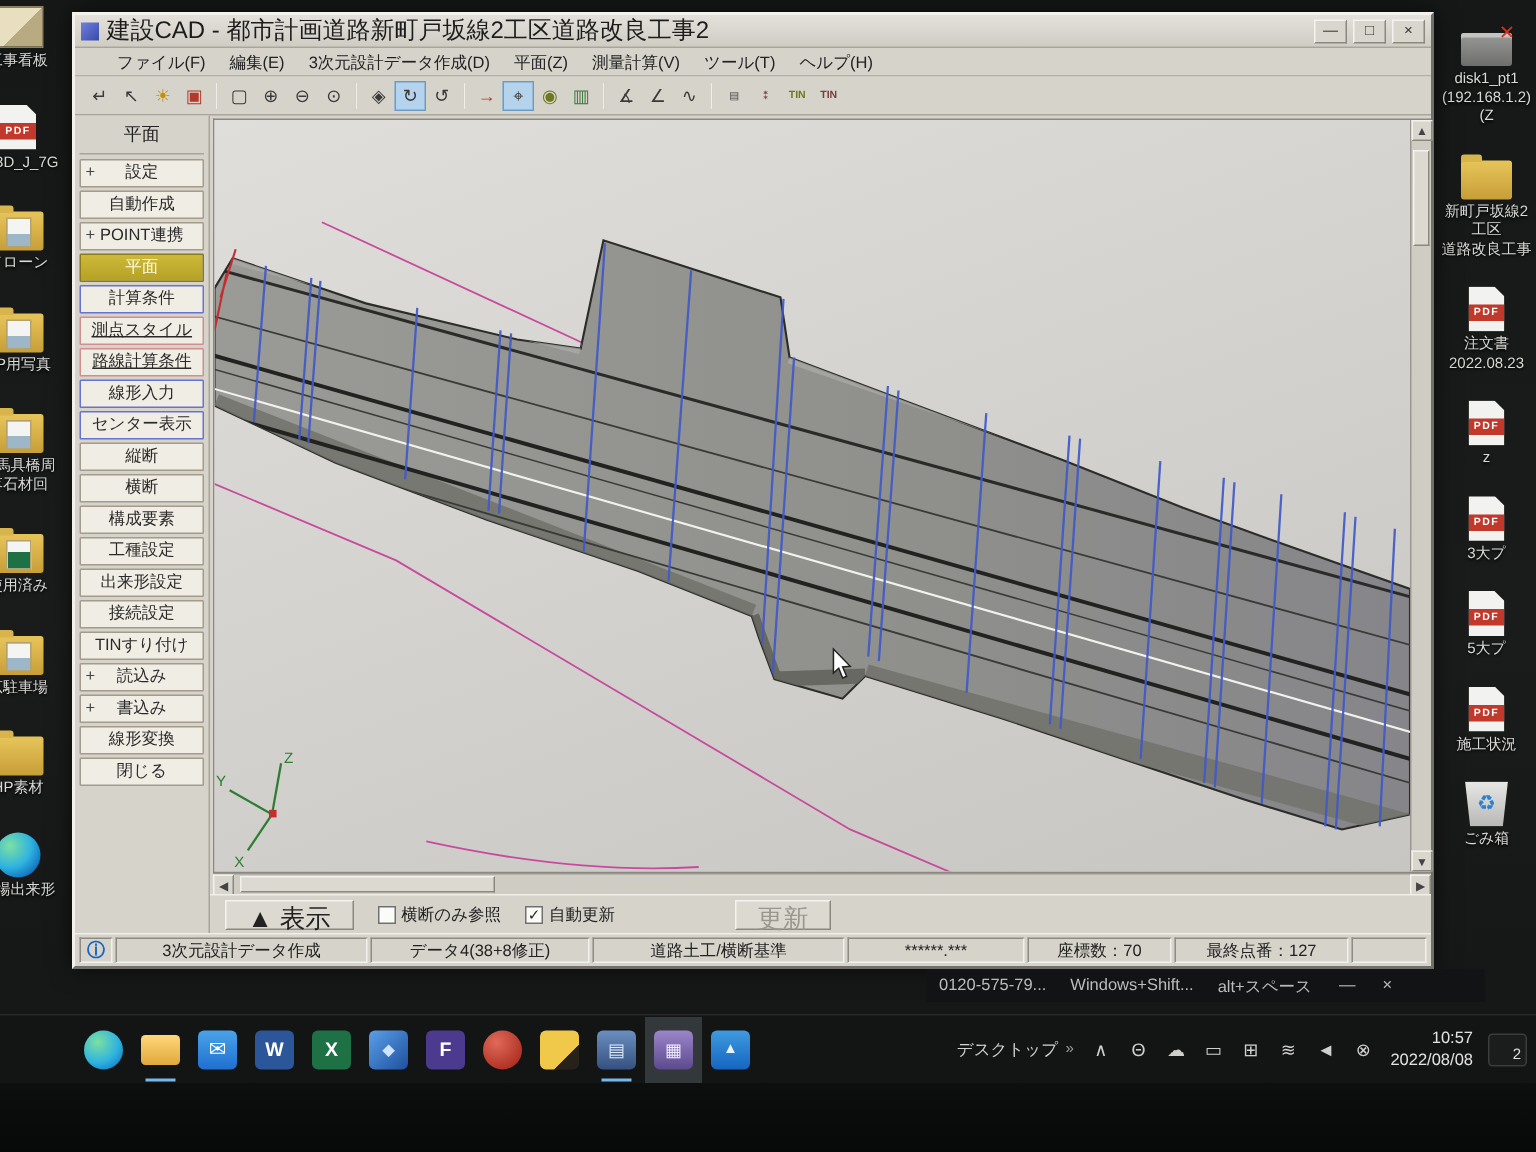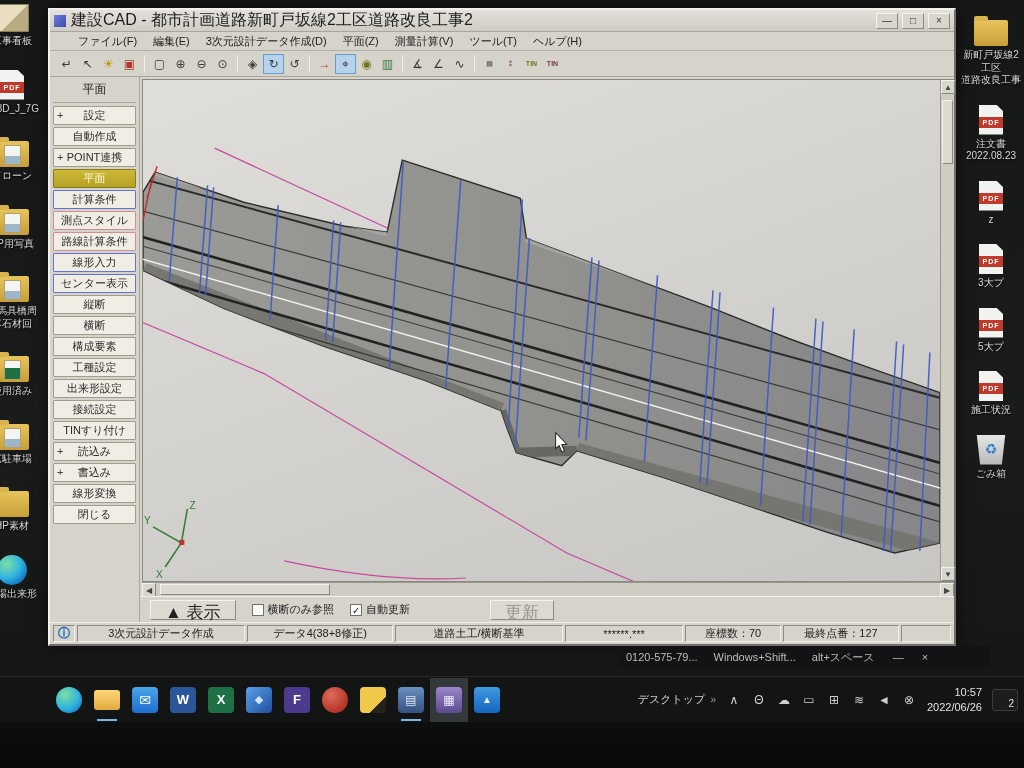--- a/index.html
+++ b/index.html
@@ -43,21 +43,21 @@
   .tbtn .tin { font-size:7px; font-weight:bold; letter-spacing:0; }
   .amber{color:#c49000}.red{color:#b3392c}.green{color:#3c7a3c}.olive{color:#6b7a1e}.darkred{color:#7a3c3c}
 
   .content { flex:1 1 auto; display:flex; min-height:0; }
   .sidebar { width:90px; flex:0 0 auto; background:#d6d3cb; border-right:1px solid #a8a59d; padding:1px 3px; }
   .side-header { font-size:12px; color:#222; text-align:center; padding:3px 0 4px; border-bottom:1px solid #a8a59d; margin-bottom:3px; }
   .sbtn { position:relative; display:block; width:100%; height:19px; margin:2px 0; font-size:11px; line-height:17px; text-align:center; color:#2a2a2a; background:#f0ede4; border:1px solid #a39b8c; border-radius:1px; }
   .sbtn .pfx { position:absolute; left:3px; top:0; font-size:11px; color:#444; }
   .sbtn.active { background:linear-gradient(180deg,#cdb838,#b5a226); color:#fffbe2; border-color:#8a7a1a; }
   .sbtn.blue { border-color:#6673d0; }
-  .sbtn.pink { border-color:#d08f8f; }
+  .sbtn.pink { border-color:#d08f8f;text-decoration:underline; }
 
   .main { flex:1 1 auto; display:flex; flex-direction:column; min-width:0; }
   .viewwrap { flex:1 1 auto; display:flex; min-height:0; border:1px solid #8a887f; border-right:none; margin:2px 0 0 2px; background:#d8d7d3; }
   .canvas { flex:1 1 auto; position:relative; background:linear-gradient(160deg,#dfdeda 0%,#d4d3cf 45%,#c7c6c2 100%); overflow:hidden; }
   .canvas svg { position:absolute; inset:0; width:100%; height:100%; }
   .vscroll { width:14px; flex:0 0 auto; background:#cfccc4; border-left:1px solid #9a978f; display:flex; flex-direction:column; }
   .vscroll .arr, .hscroll .arr { flex:0 0 auto; width:14px; height:14px; font-size:8px; line-height:14px; text-align:center; color:#444; background:#d9d6ce; border:1px solid; border-color:#f2f1ed #8a887f #8a887f #f2f1ed; }
   .vscroll .track { flex:1 1 auto; position:relative; }
   .vscroll .thumb { position:absolute; left:1px; right:1px; top:6px; height:64px; background:#dcd9d1; border:1px solid; border-color:#f2f1ed #8a887f #8a887f #f2f1ed; }
   .hscroll { height:14px; flex:0 0 auto; display:flex; background:#cfccc4; border-top:1px solid #9a978f; margin-left:2px; }
@@ -156,20 +156,25 @@
       </div>
 
       <div class="di">
         <div class="art edge-orb"></div>
         <div class="lbl">車場出来形</div>
       </div>
     </div>
 
   <div class="icon-col right">
 
+      <div class="di">
+        <div class="art network-drive"></div>
+        <div class="lbl">disk1_pt1
+(192.168.1.2) (Z</div>
+      </div>
 
       <div class="di">
         <div class="art folder"></div>
         <div class="lbl">新町戸坂線2工区
 道路改良工事</div>
       </div>
 
       <div class="di">
         <div class="art pdf"></div>
         <div class="lbl">注文書
@@ -552,20 +557,20 @@
             <span class="ti">☁</span>
             <span class="ti">▭</span>
             <span class="ti">⊞</span>
             <span class="ti">≋</span>
             <span class="ti">◄</span>
             <span class="ti">⊗</span>
           </span>
       </span>
       <span class="clock">
         <div>10:57</div>
-        <div>2022/06/26</div>
+        <div>2022/08/08</div>
       </span>
       <span class="badge">2</span>
     </span>
   </div>
 
   <div class="bezel-bottom"></div>
 </div>
 
 </body></html>

